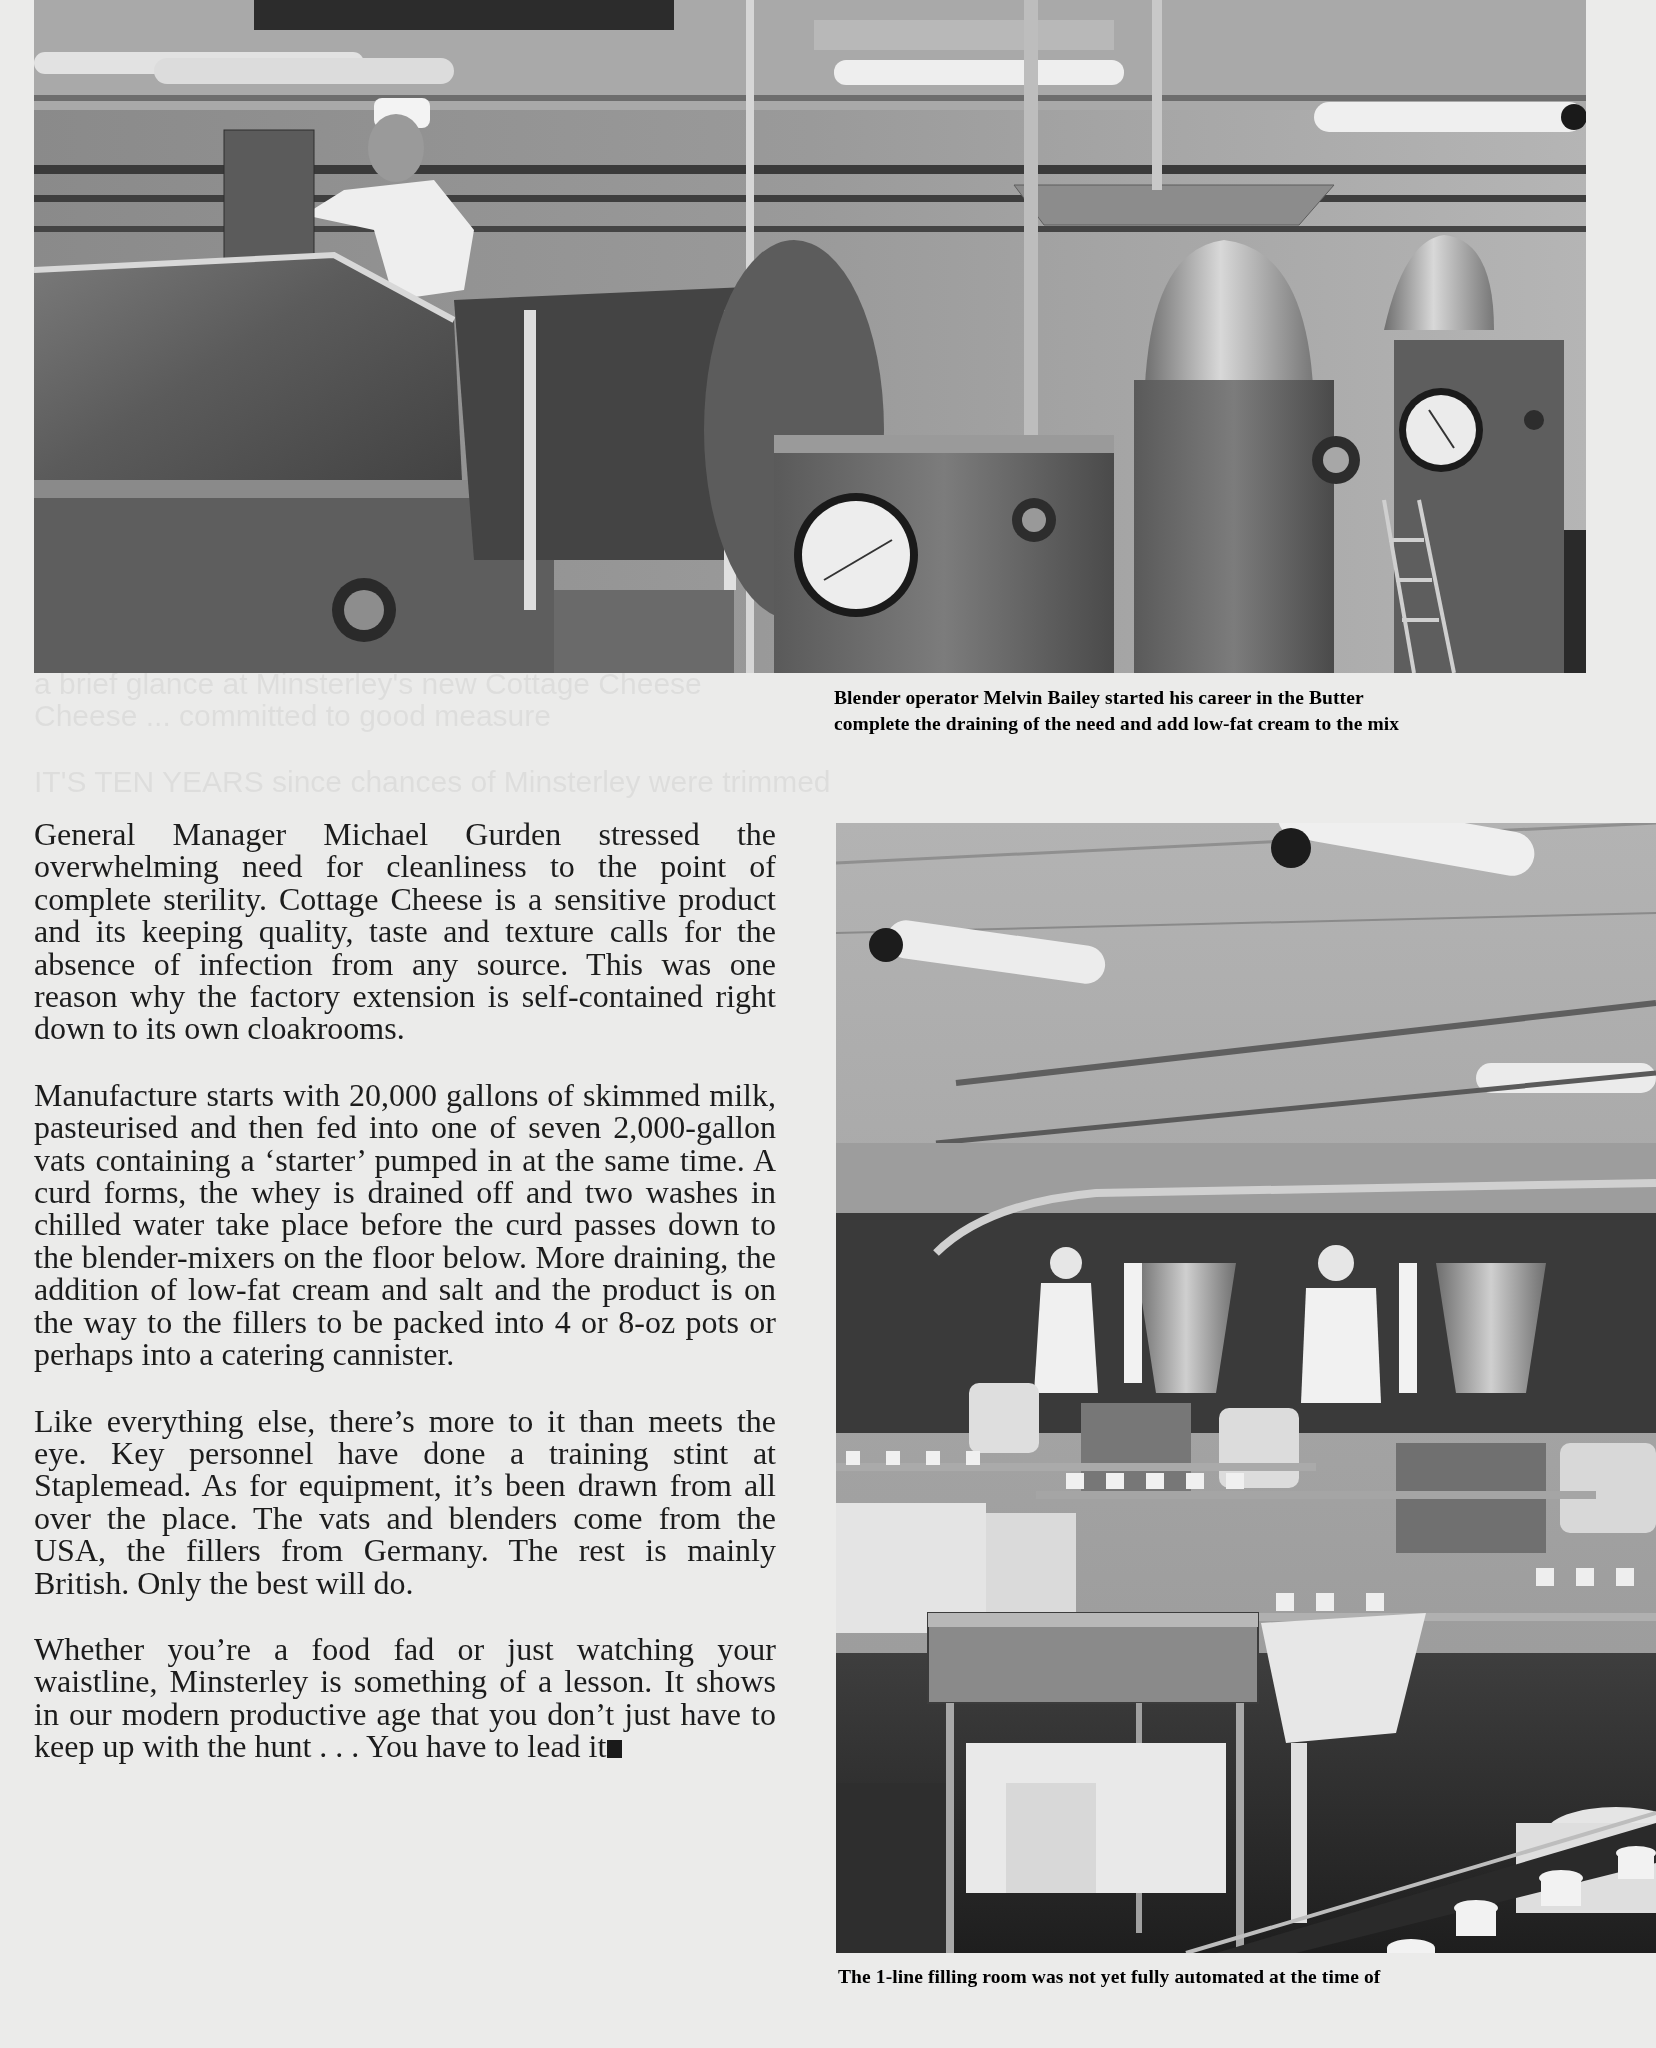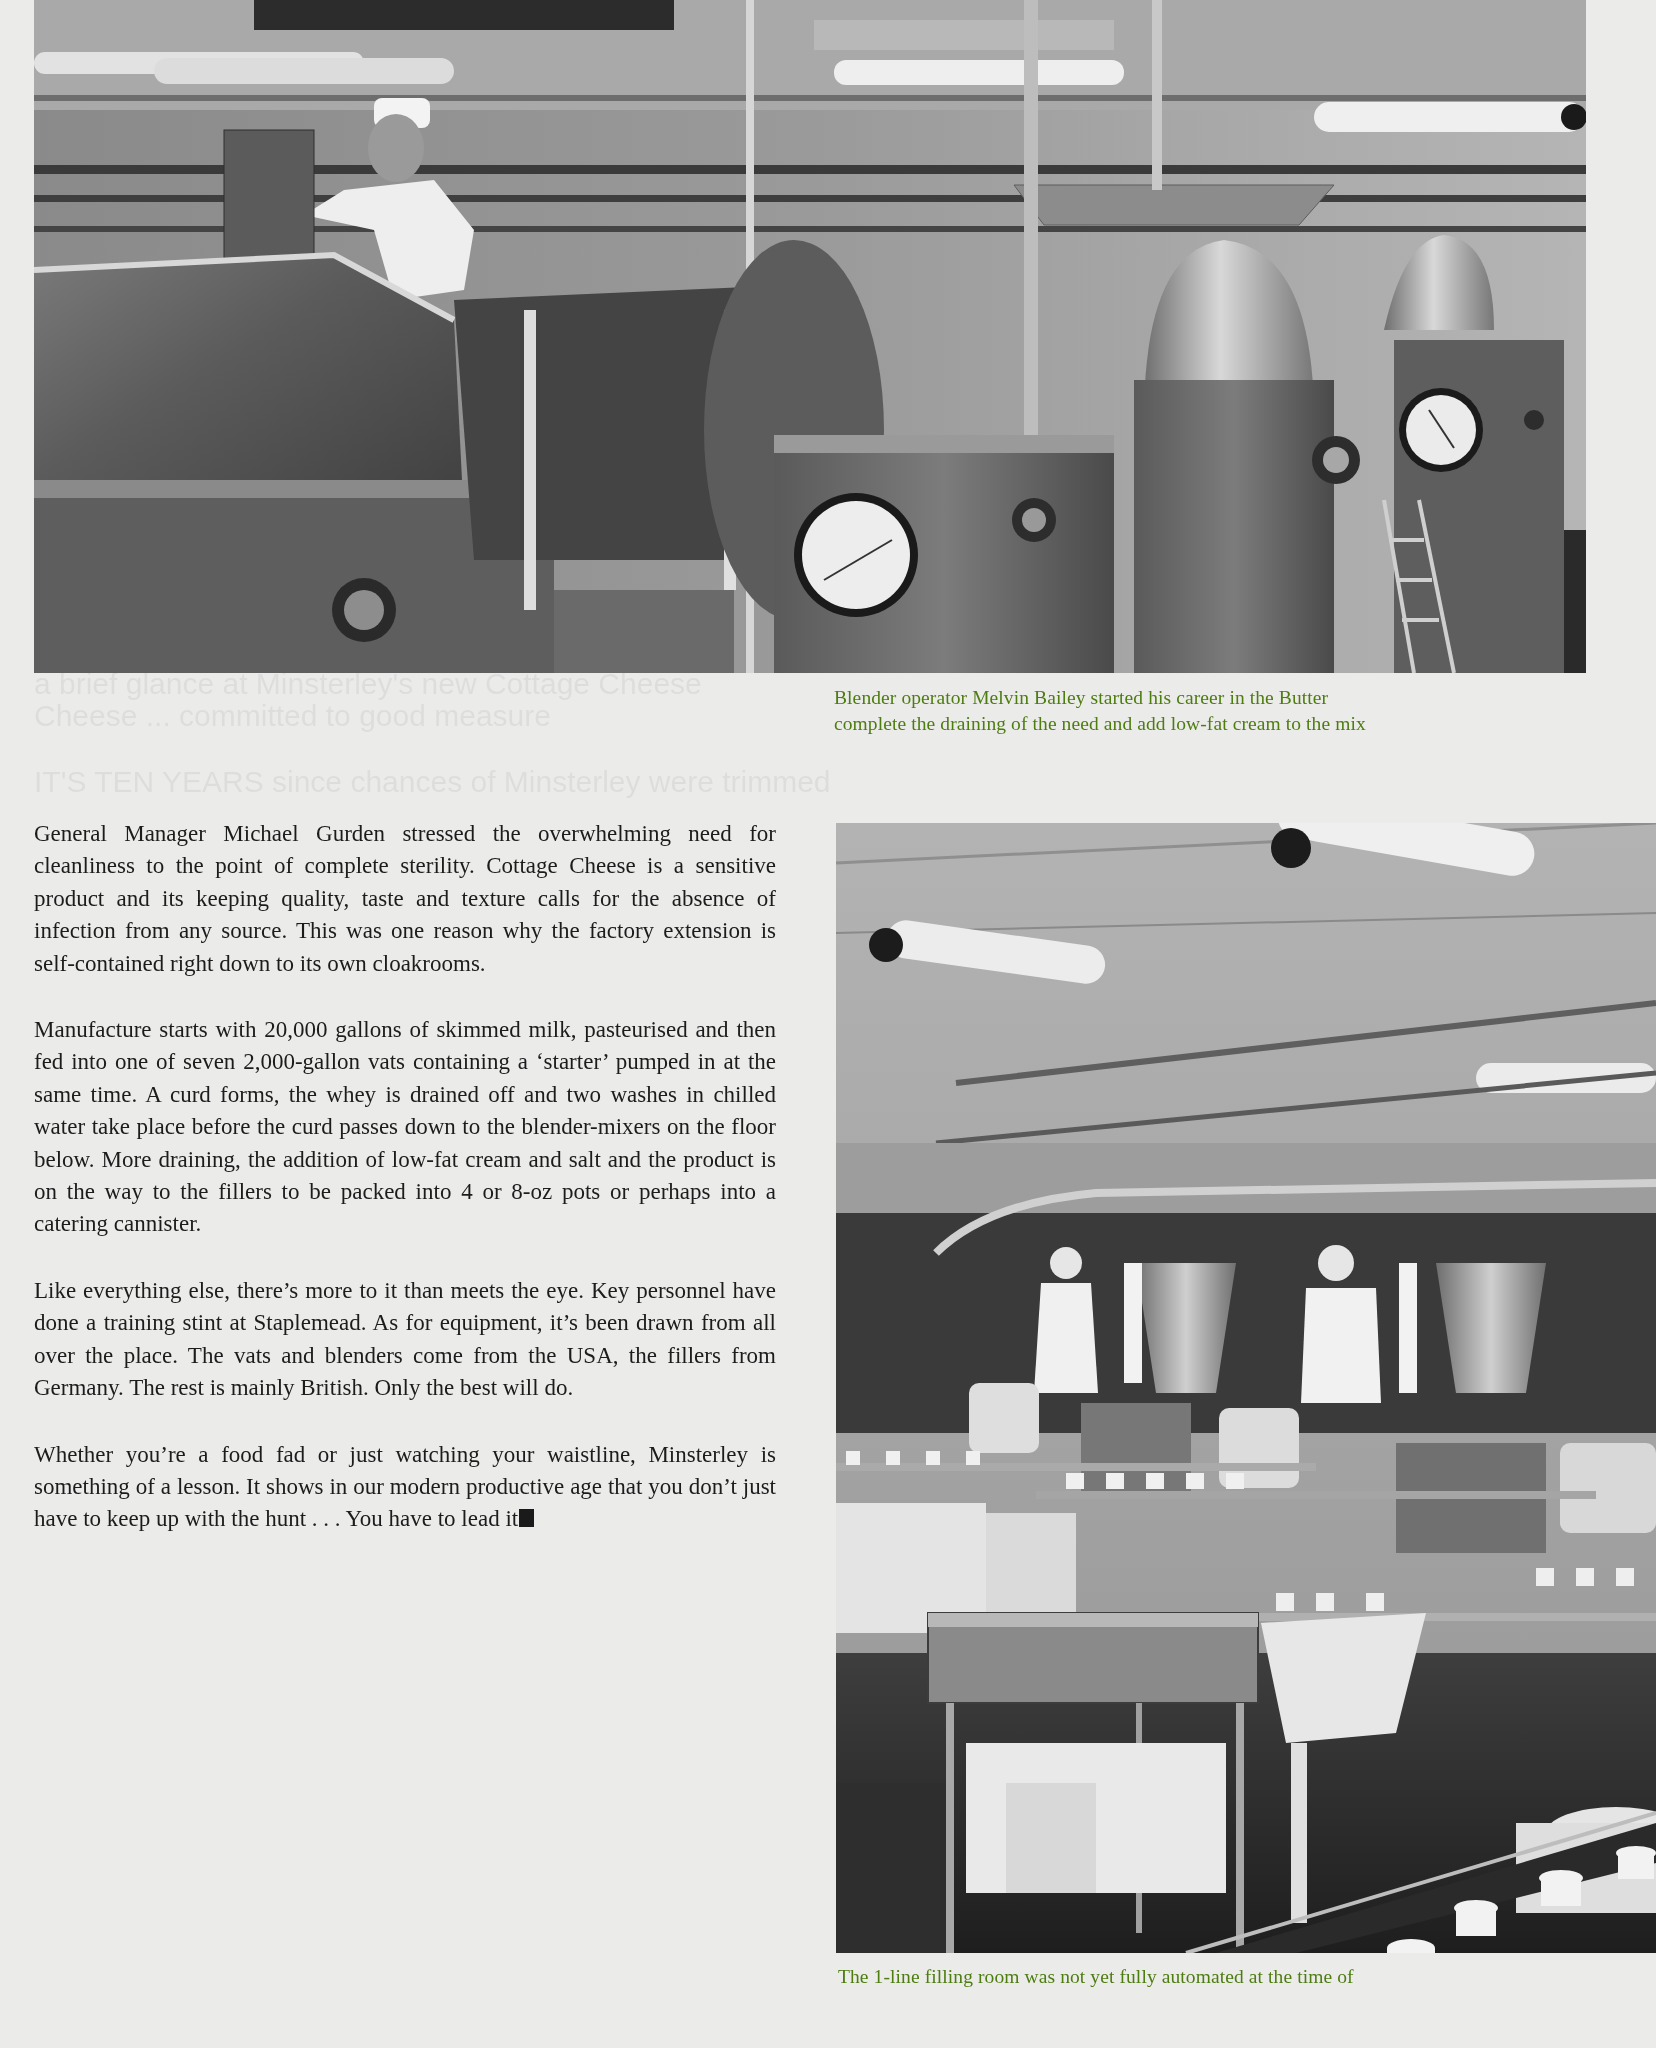--- a/index.html
+++ b/index.html
@@ -8,29 +8,29 @@
     background:#ebebea;
     font-family:"Liberation Serif","DejaVu Serif",serif;
     color:#1e1e1e;
   }
   .photo { position:absolute; overflow:hidden; background:#5a5a5a; }
   .photo svg { display:block; width:100%; height:100%; }
   #photo-top { left:34px; top:0; width:1552px; height:673px; }
   #photo-bottom { left:836px; top:823px; width:820px; height:1130px; }
 
   .caption {
-    position:absolute; font-weight:normal; font-size:19.5px; line-height:26px;
-    color:#4d7c0f; letter-spacing:0.1px;
+    position:absolute; font-weight:bold; font-size:19.5px; line-height:26px;
+    color:#000000; letter-spacing:0.1px;
   }
   #caption-top { left:834px; top:685px; width:800px; }
   #caption-bottom { left:838px; top:1964px; width:800px; }
 
   .body-col {
     position:absolute; left:34px; top:818px; width:742px;
-    font-size:23px; line-height:32.4px; color:#1c1c1c;
+    font-size:32px; line-height:32.4px; color:#1c1c1c;
   }
   .body-col p { margin:0 0 34px 0; text-align:justify; }
   .end-mark { display:inline-block; width:15px; height:18px; background:#1a1a1a; vertical-align:-1px; margin-left:1px; }
 
   .ghost {
     position:absolute; color:#000; opacity:0.055; font-size:30px; line-height:32px;
     font-family:"Liberation Sans","DejaVu Sans",sans-serif; white-space:nowrap; pointer-events:none;
   }
 </style>
 </head>

